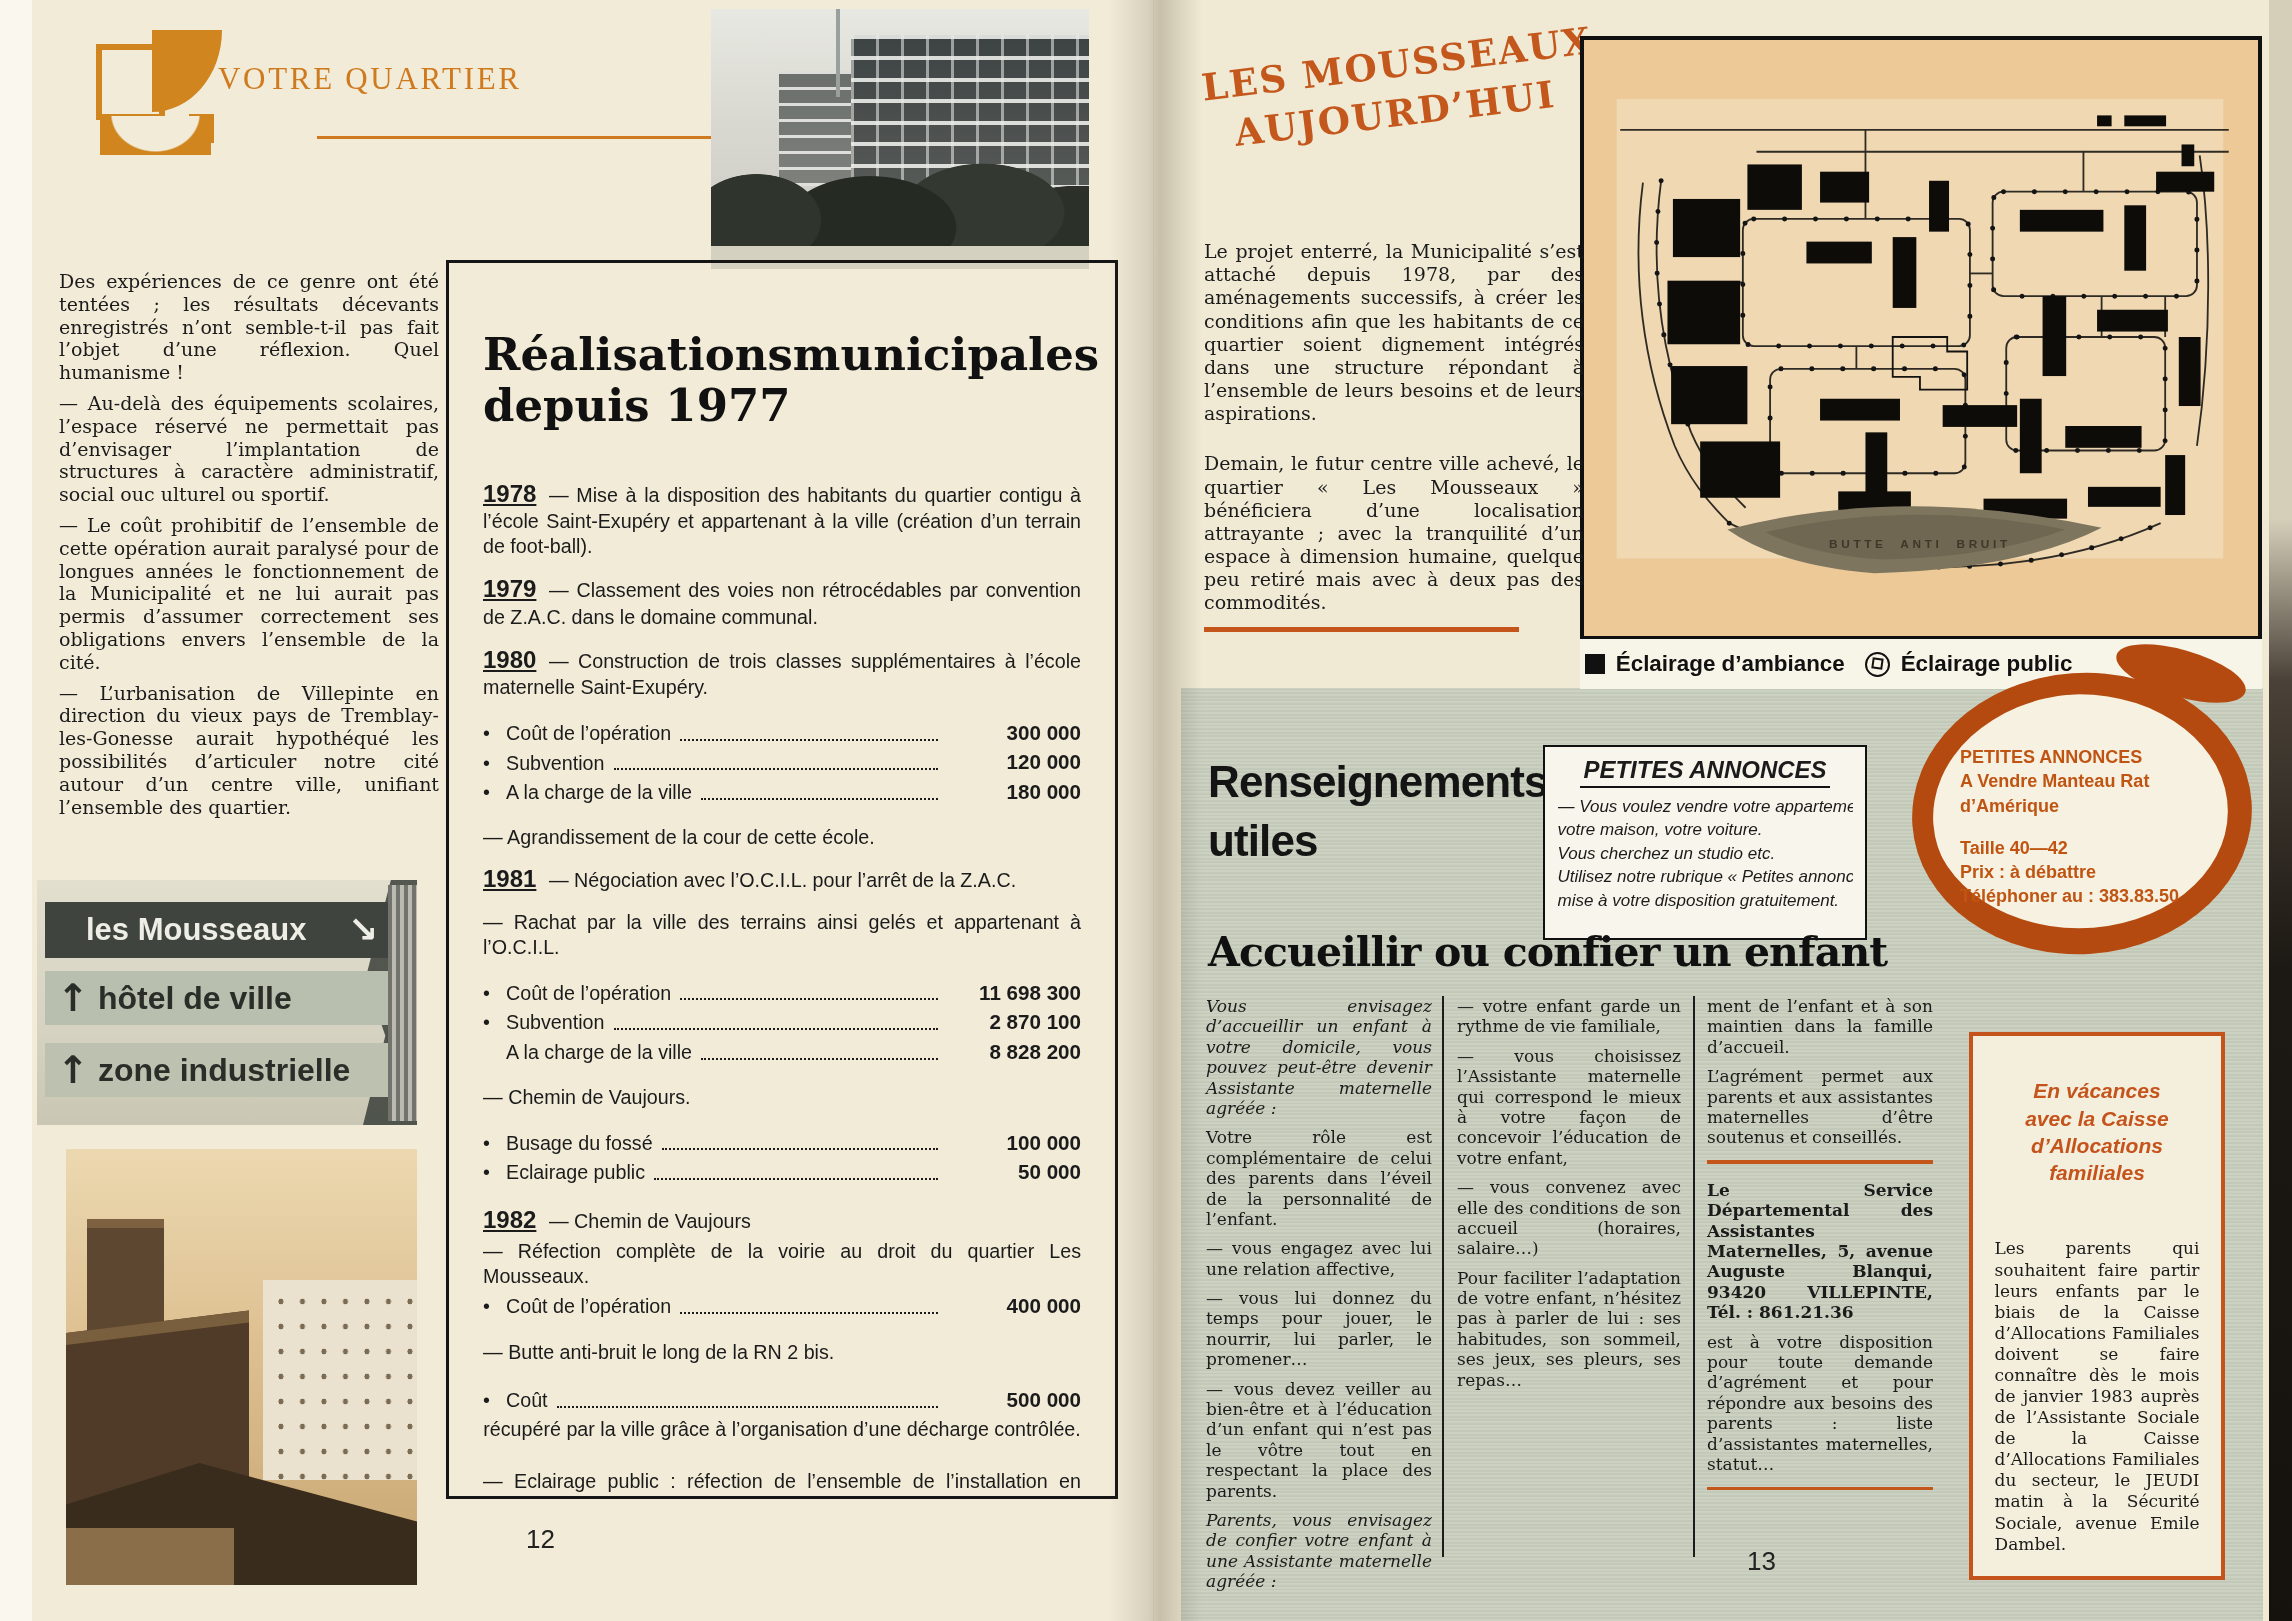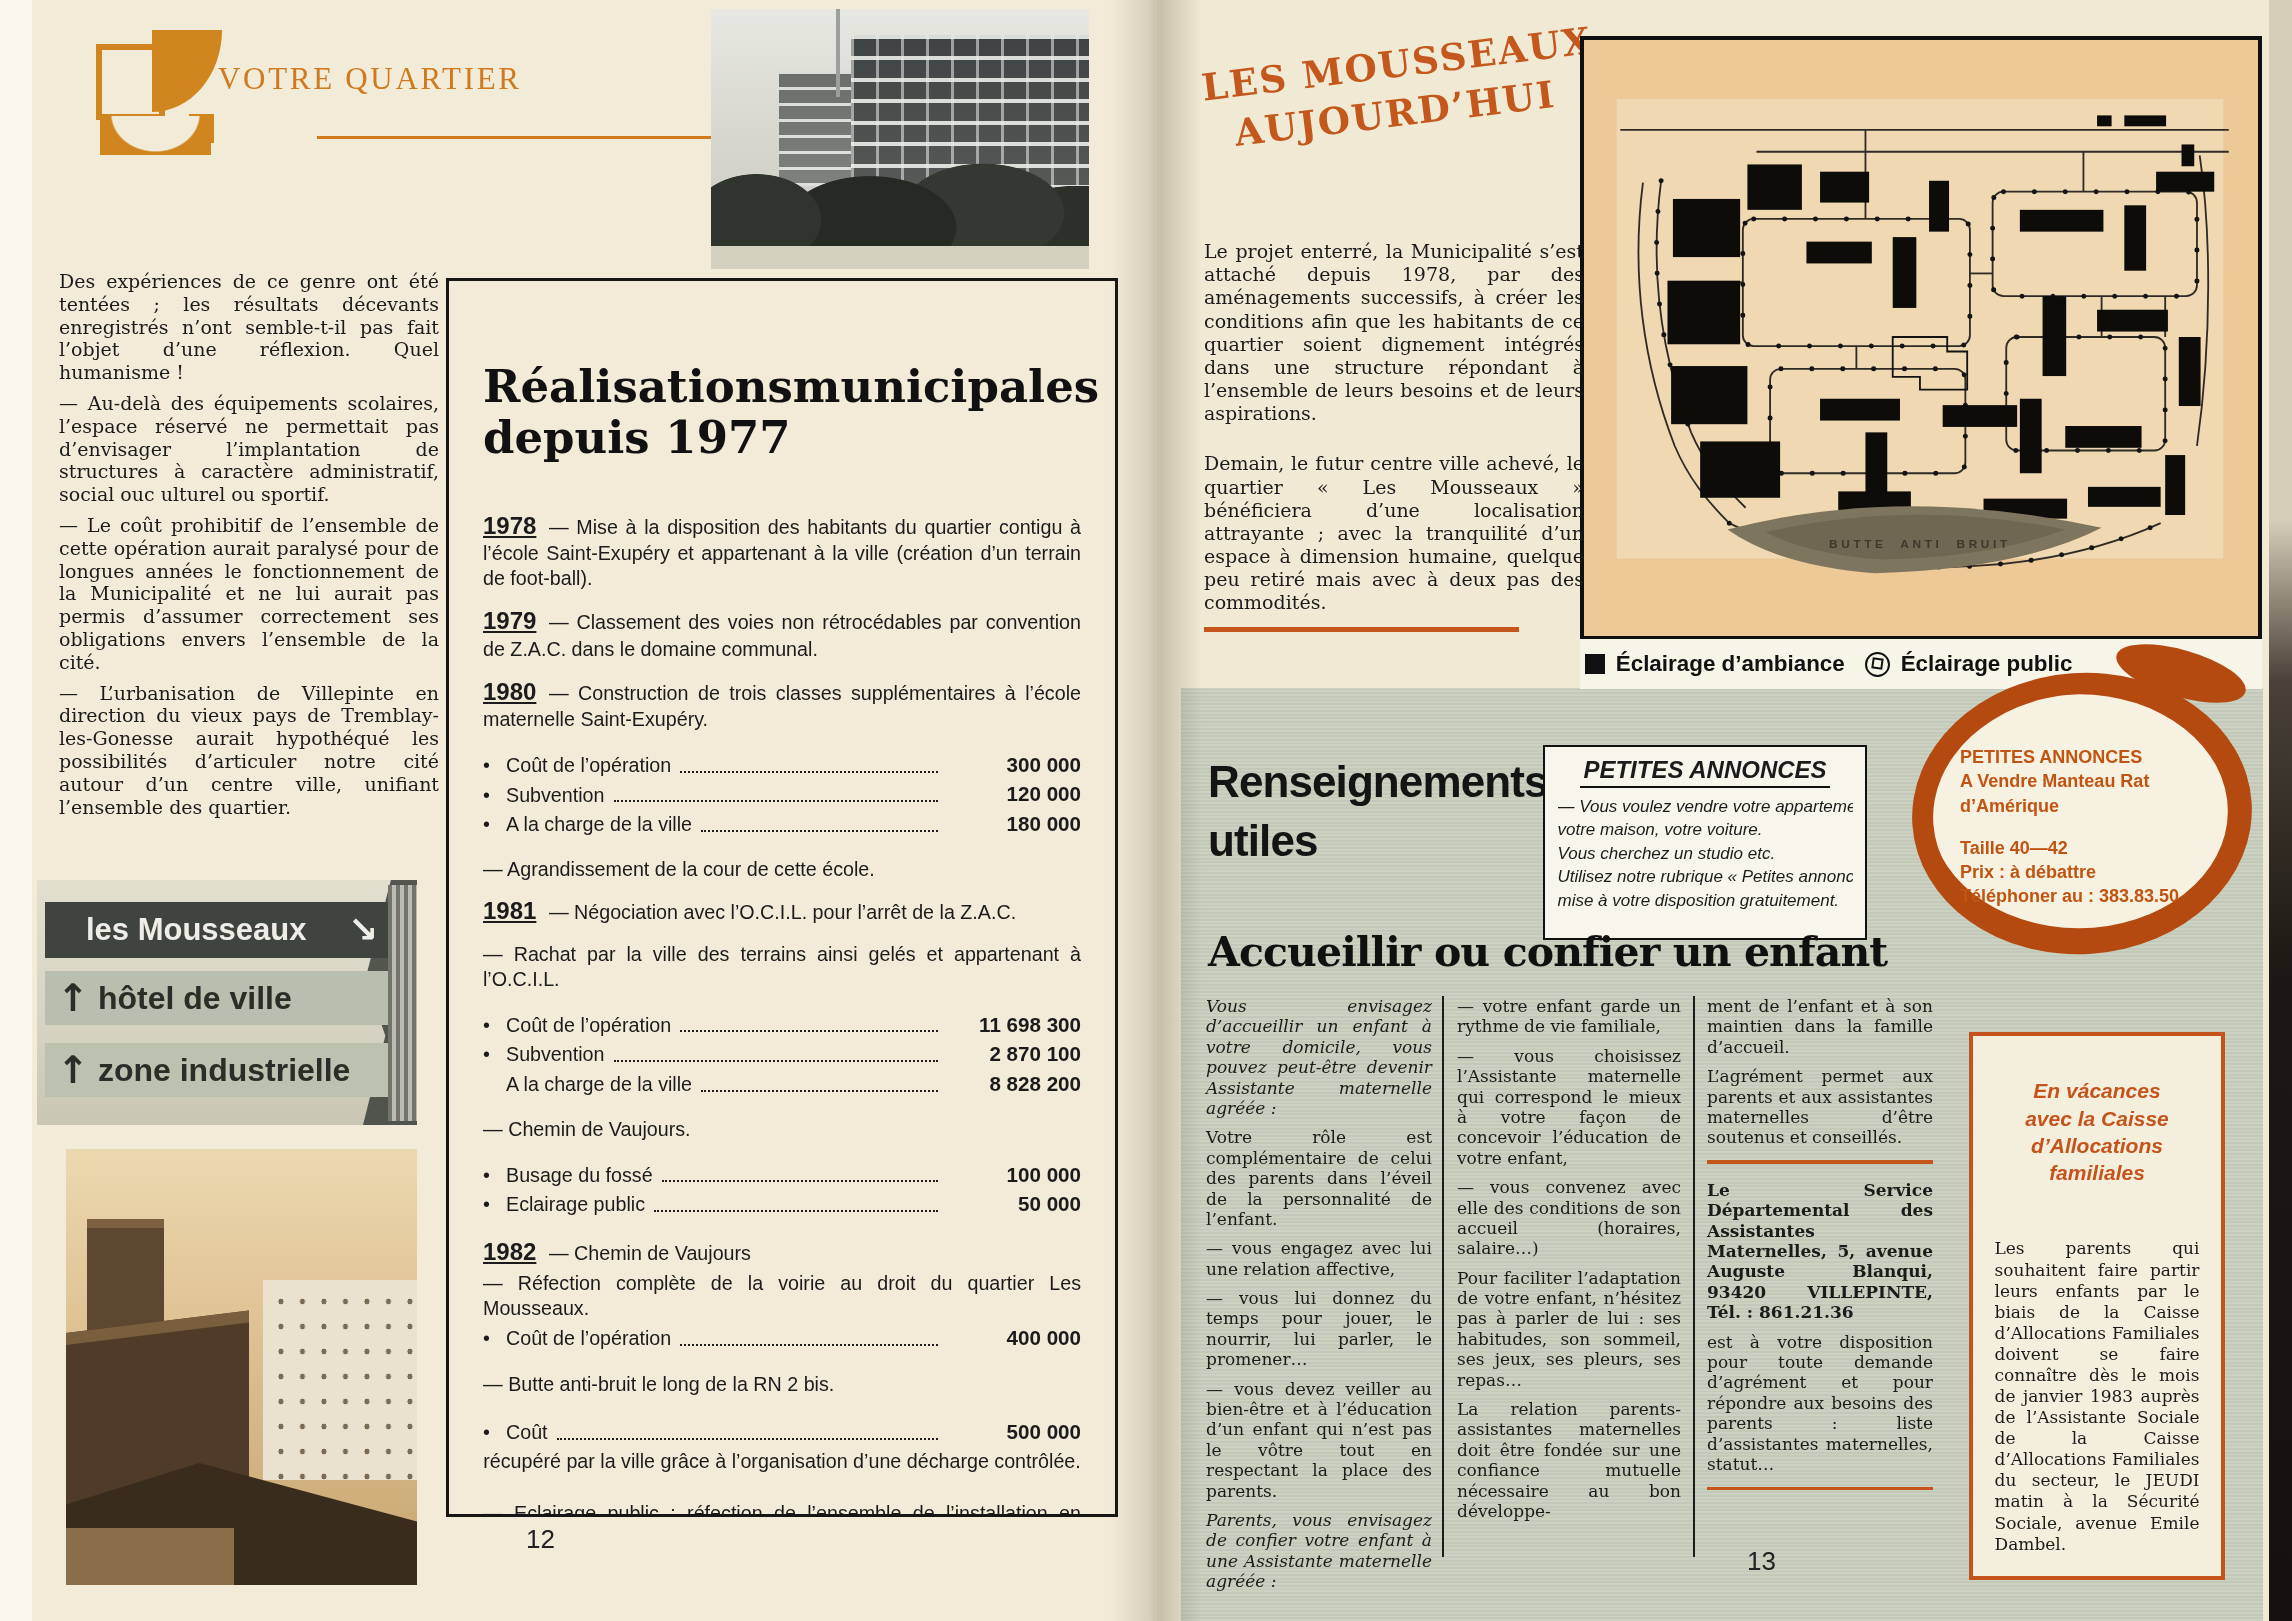--- a/index.html
+++ b/index.html
@@ -36,22 +36,22 @@
   .pb-trees{position:absolute;left:0;bottom:8%;width:100%;height:36%;
            background:radial-gradient(ellipse 107px 76px at 12% 70%,#2f342c 60%,rgba(0,0,0,0) 61%),
                       radial-gradient(ellipse 143px 85px at 42% 78%,#252a23 60%,rgba(0,0,0,0) 61%),
                       radial-gradient(ellipse 134px 81px at 72% 62%,#333830 60%,rgba(0,0,0,0) 61%),
                       radial-gradient(ellipse 143px 72px at 97% 80%,#2b3029 60%,rgba(0,0,0,0) 61%);}
   .pb-ground{position:absolute;left:0;bottom:0;width:100%;height:9%;background:#d5d1c1;}
 
   .intro-col{position:absolute;left:27px;top:270px;width:380px;font-size:19px;line-height:1.2;text-align:justify;}
   .intro-col p{margin:0 0 8px;}
 
-  .article-box{position:absolute;left:414px;top:278px;width:672px;height:1239px;border:3.6px solid #161616;
-           padding:39px 34px;box-sizing:border-box;overflow:hidden;font-family:"Liberation Sans",sans-serif;}
+  .article-box{position:absolute;left:414px;top:260px;width:672px;height:1239px;border:3.6px solid #161616;
+           padding:25px 34px;box-sizing:border-box;overflow:hidden;font-family:"Liberation Sans",sans-serif;}
   .art-title{margin-top:41px;font-family:"DejaVu Serif",serif;font-weight:bold;font-size:45px;line-height:1.14;color:#111;}
   .art-title .tl1{display:flex;justify-content:space-between;}
   .art-title .tl2{display:block;}
   .art-body{margin-top:47px;font-size:19.7px;line-height:1.27;}
   .entry{margin:0 0 15px;text-align:justify;}
   .entry .yr{font-size:24px;font-weight:bold;margin-right:12.5px;text-decoration:underline;}
   .dash-note{margin:14.3px 0;text-align:justify;}
   .cost-group{margin:19.7px 0;}
   .crow{display:flex;align-items:flex-end;margin:3.6px 0;}
   .cb{width:23px;font-size:19.7px;}
@@ -451,21 +451,20 @@
       <p>— vous lui donnez du temps pour jouer, le nourrir, lui parler, le promener…</p>
       <p>— vous devez veiller au bien-être et à l’éducation d’un enfant qui n’est pas le vôtre tout en respectant la place des parents.</p>
       <p class="it">Parents, vous envisagez de confier votre enfant à une Assistante maternelle agréée :</p>
     </div>
     <div class="vrule vr1"></div>
     <div class="acol col2">
       <p>— votre enfant garde un rythme de vie familiale,</p>
       <p>— vous choisissez l’Assistante maternelle qui correspond le mieux à votre façon de concevoir l’éducation de votre enfant,</p>
       <p>— vous convenez avec elle des conditions de son accueil (horaires, salaire…)</p>
       <p>Pour faciliter l’adaptation de votre enfant, n’hésitez pas à parler de lui : ses habitudes, son sommeil, ses jeux, ses pleurs, ses repas…</p>
-      <p>La relation parents-assistantes maternelles doit être fondée sur une confiance mutuelle nécessaire au bon développe-</p>
     </div>
     <div class="vrule vr2"></div>
     <div class="acol col3">
       <p>ment de l’enfant et à son maintien dans la famille d’accueil.</p>
       <p>L’agrément permet aux parents et aux assistantes maternelles d’être soutenus et conseillés.</p>
       <div class="orange-rule-c"></div>
       <p class="addr">Le Service Départemental des Assistantes Maternelles, 5, avenue Auguste Blanqui, 93420 VILLEPINTE, Tél. : 861.21.36</p>
       <p>est à votre disposition pour toute demande d’agrément et pour répondre aux besoins des parents : liste d’assistantes maternelles, statut…</p>
       <div class="orange-rule-c"></div>
     </div>

